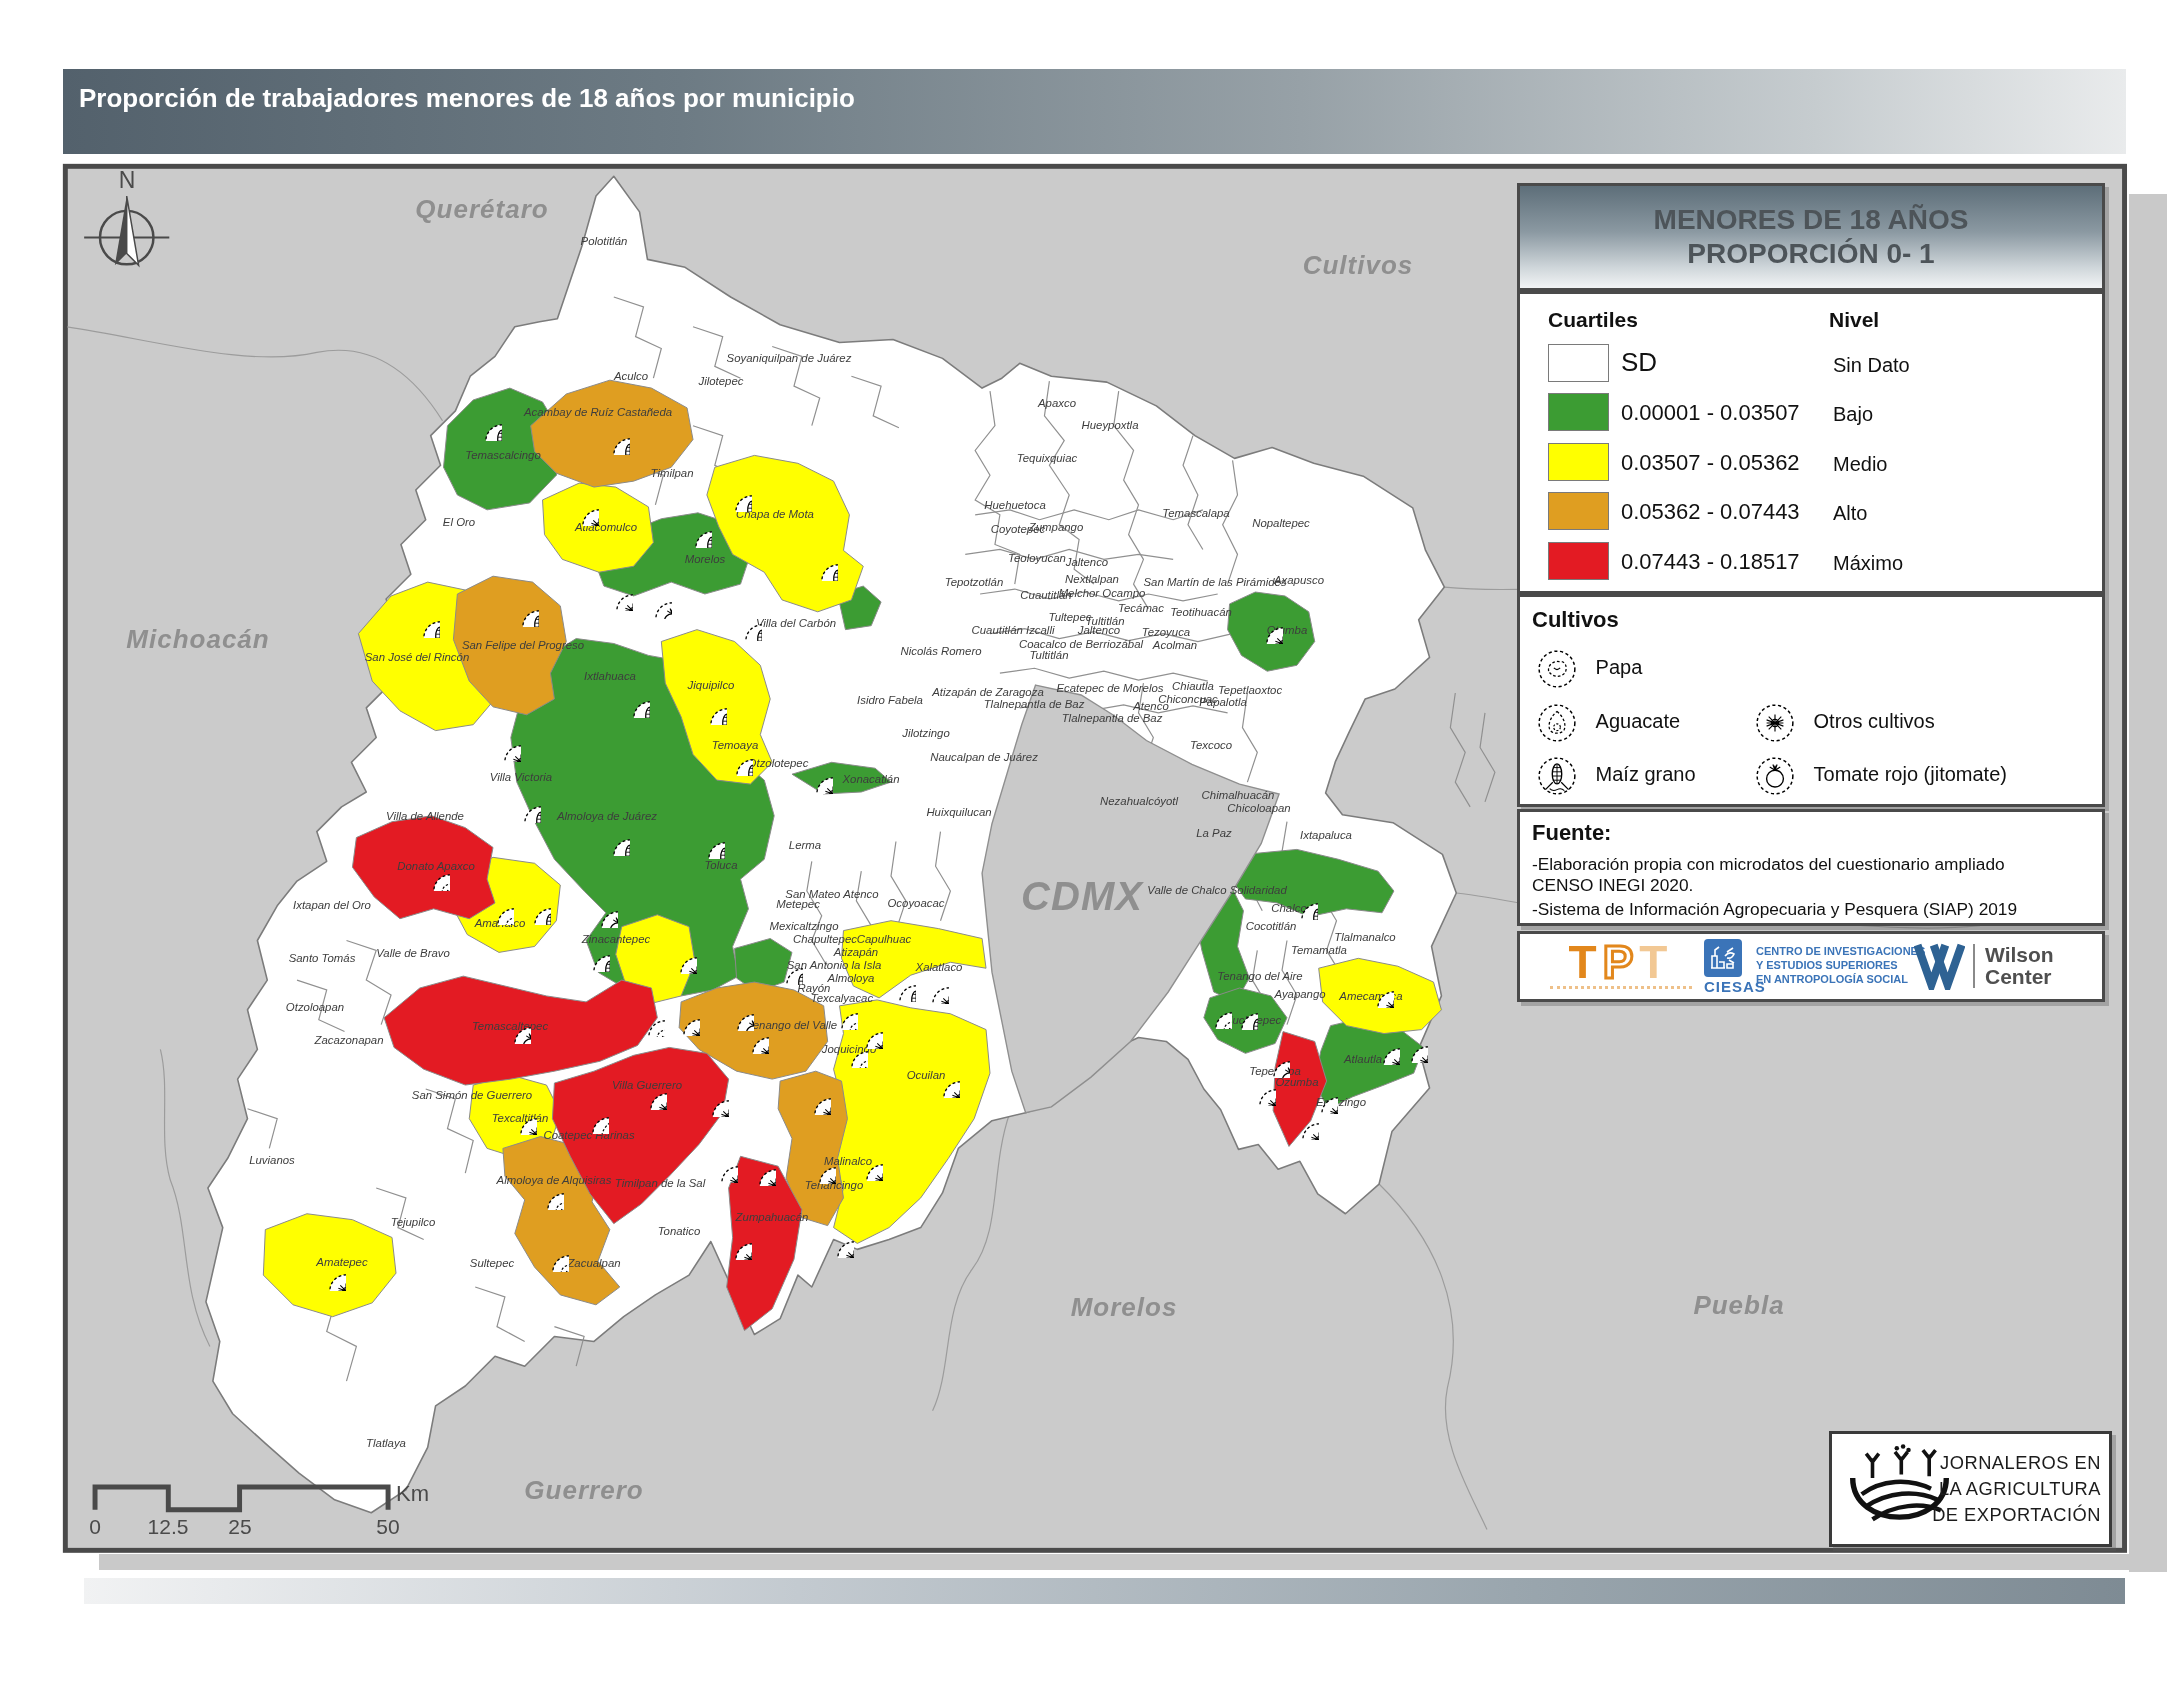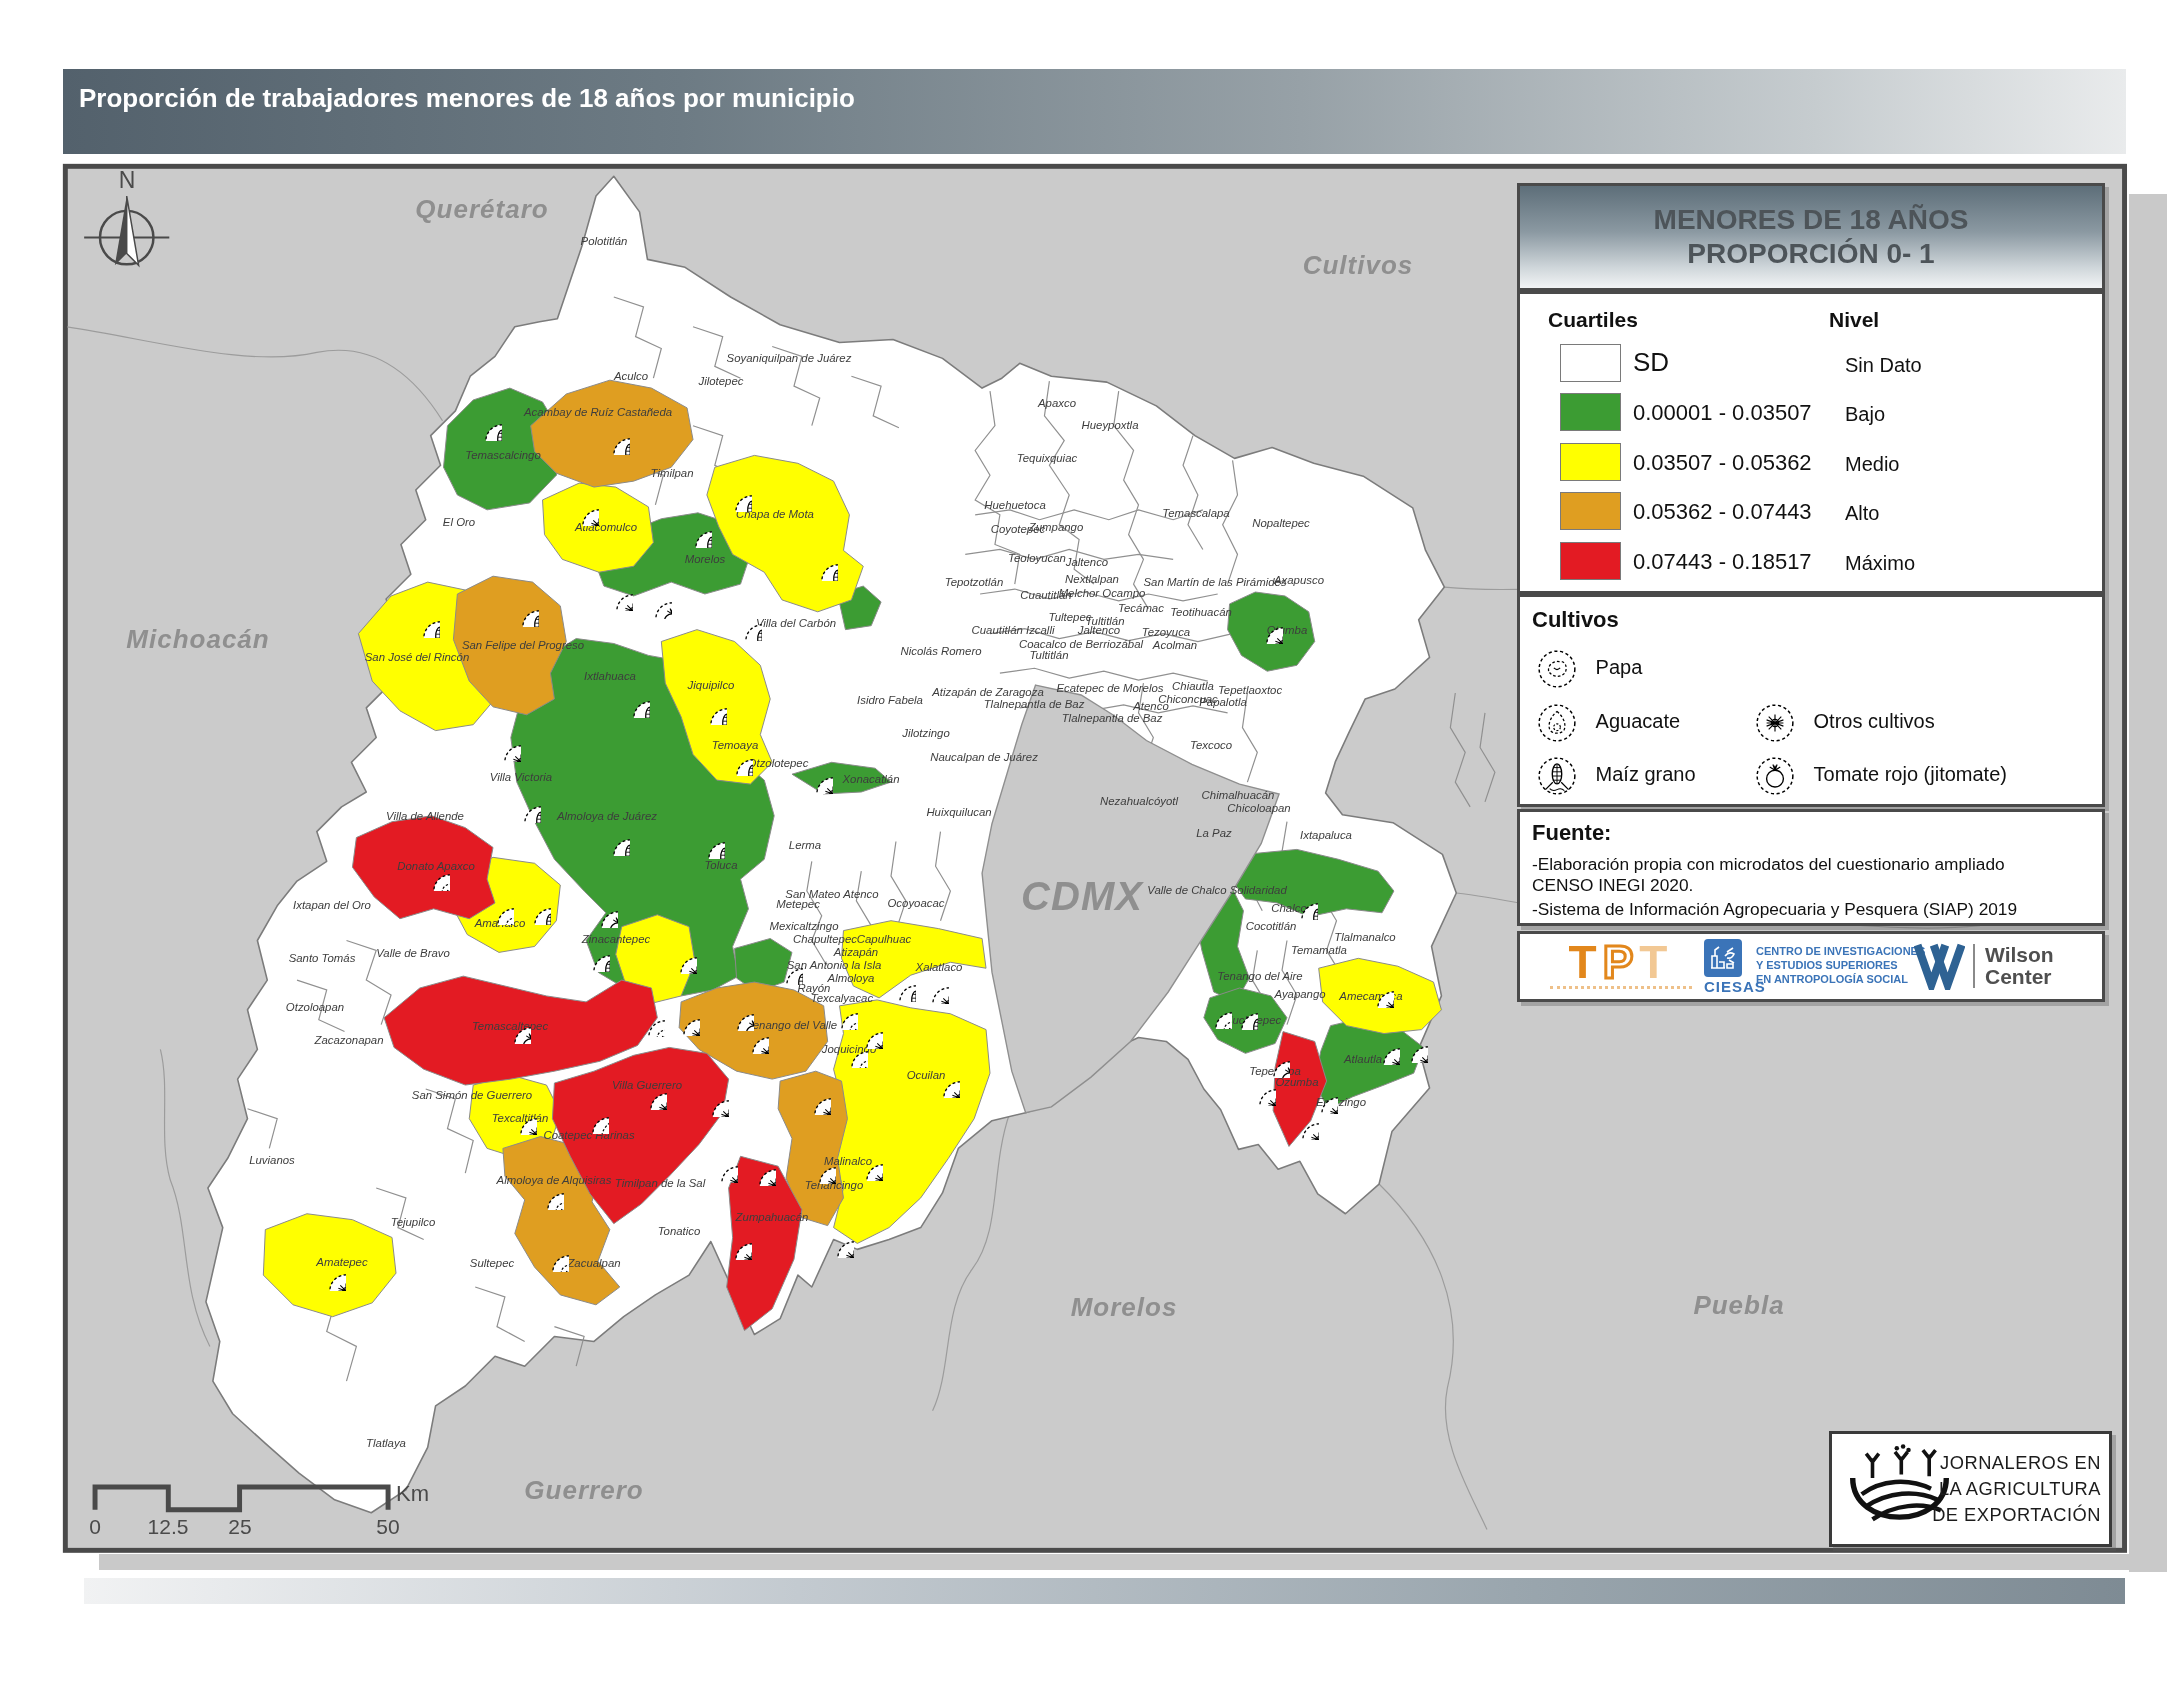--- a/index.html
+++ b/index.html
@@ -32,21 +32,21 @@
   
   .legend-box{position:absolute;left:1517px;width:588px;background:#ffffff;
     border:3px solid #4a4a4a;box-sizing:border-box;box-shadow:4px 4px 0 rgba(90,90,90,.35);z-index:10;}
   .lg-title{top:183px;height:108px;
     background:linear-gradient(180deg,#5d6e79 0%,#8b99a2 45%,#cfd6da 80%,#f2f4f5 100%);
     text-align:center;color:#4d5459;font-weight:bold;font-size:28px;padding-top:17px;}
   .lg-title div{line-height:34px;}
   .lg-quart{top:291px;height:303px;font-size:21px;color:#111;}
   .lg-quart .hdr{position:absolute;font-weight:bold;top:14px;}
   .hdr.c1{left:28px;} .hdr.c2{left:309px;}
-  .q-row{position:absolute;left:16px;width:100%;height:44px;text-align:right;}
+  .q-row{position:absolute;left:4px;width:100%;height:44px;text-align:right;}
   .q-swatch{position:absolute;left:24px;top:0;width:61px;height:38px;border:1.5px solid #7a7a7a;box-sizing:border-box;}
   .q-range{position:absolute;left:97px;top:7px;font-size:22px;}
   .q-level{position:absolute;left:309px;top:10px;font-size:20px;}
   .lg-cult{top:594px;height:213px;}
   .lg-cult .hdr{position:absolute;left:12px;top:10px;font-weight:bold;font-size:22px;color:#111;}
   .cult-item{position:absolute;font-size:20px;color:#111;}
   .cult-item svg{vertical-align:middle;}
   .cult-item span{margin-left:12px;}
   .lg-fuente{top:809px;height:117px;color:#111;}
   .lg-fuente .hdr{position:absolute;left:12px;top:8px;font-weight:bold;font-size:22px;}

